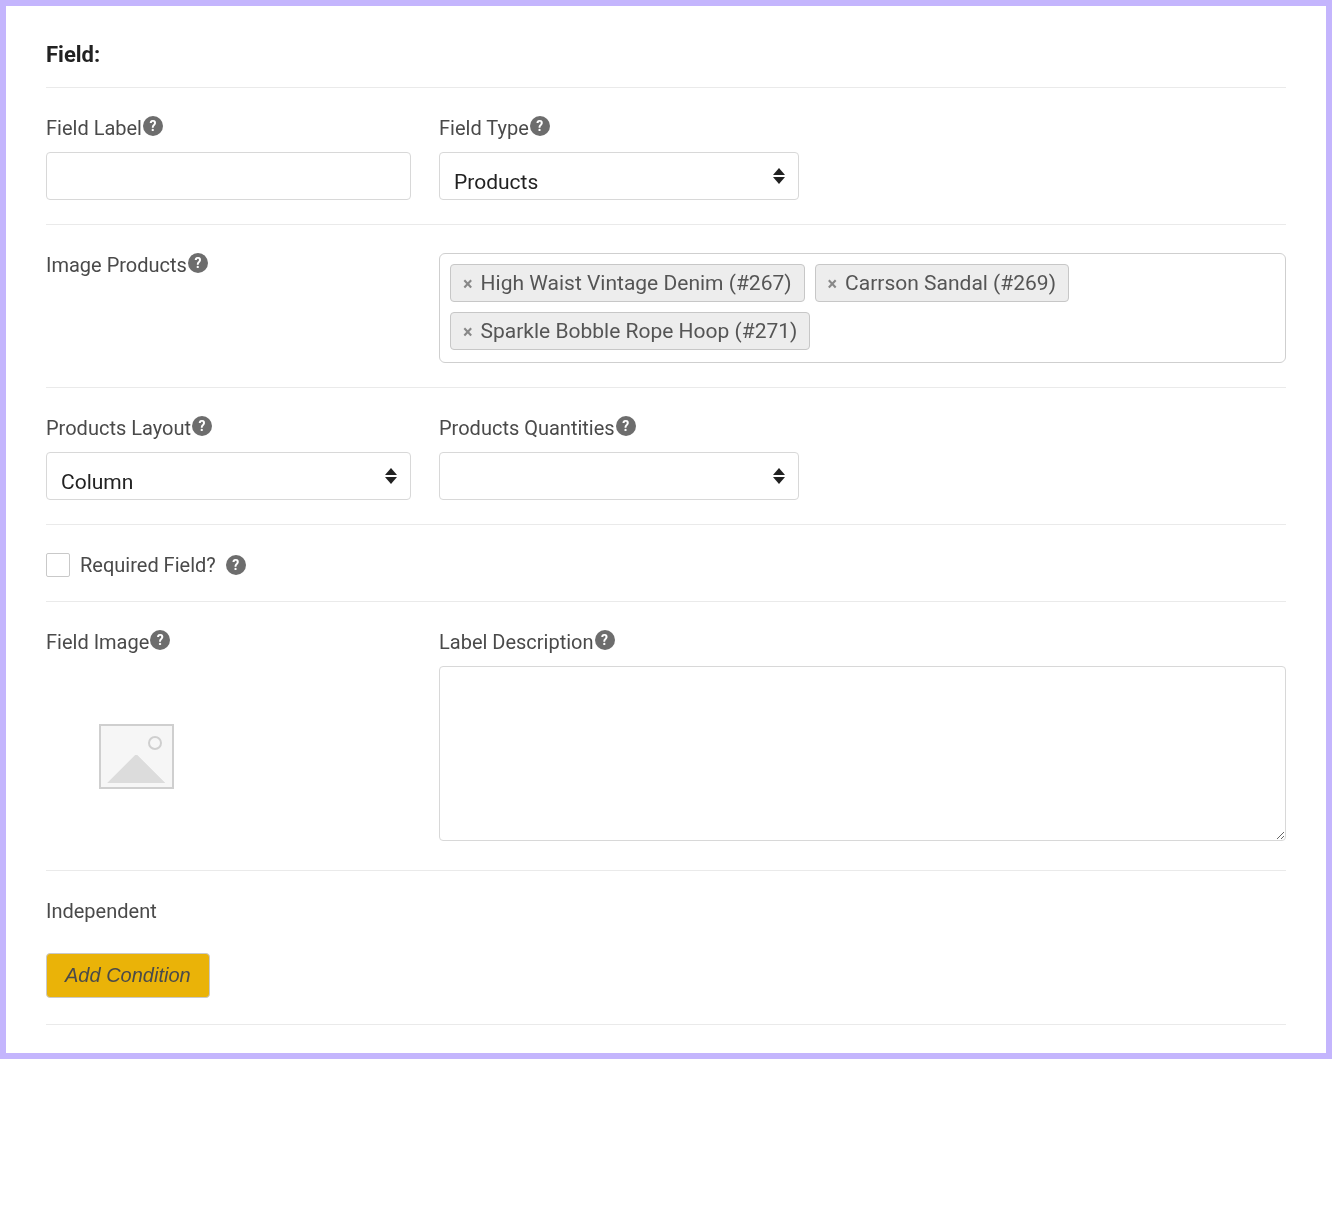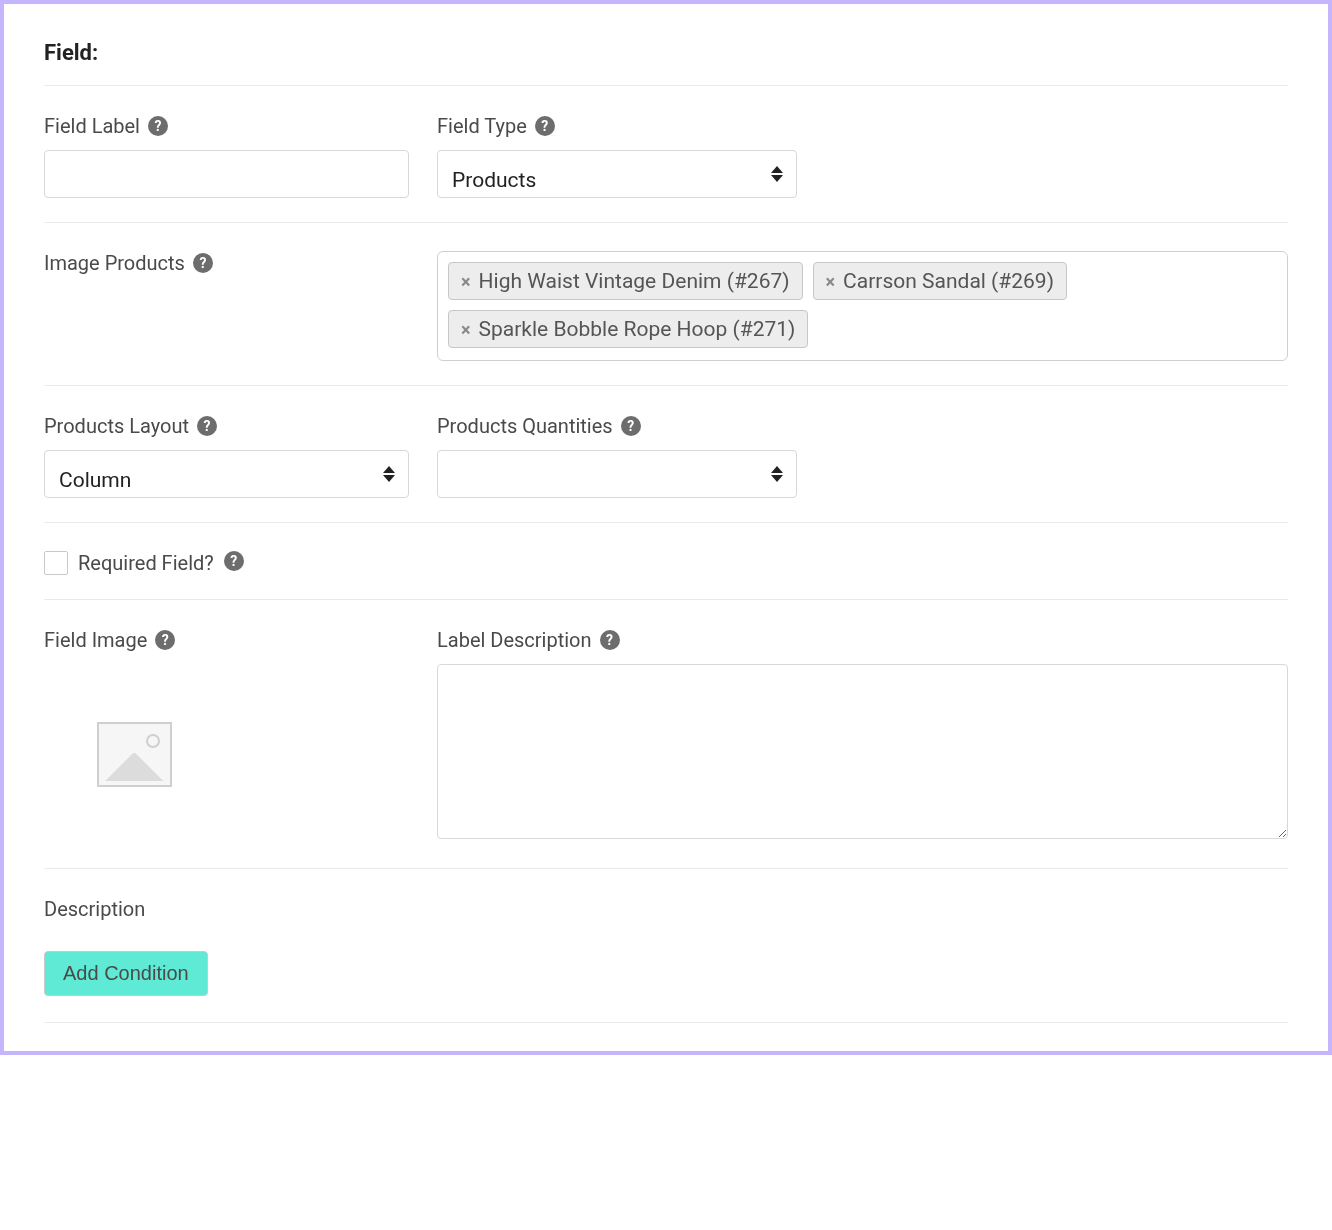--- a/index.html
+++ b/index.html
@@ -6,21 +6,21 @@
   html, body {
     margin: 0;
     padding: 0;
     font-family: -apple-system, BlinkMacSystemFont, "Segoe UI", Roboto, Helvetica, Arial, sans-serif;
     font-size: 18px;
     color: #4a4a4a;
     background: #fff;
   }
   .panel {
     width: 1332px;
-    border: 4px solid #c4b5fd;
+    border: 6px solid #c4b5fd;
     padding: 36px 40px 28px 40px;
     background: #fff;
   }
   h2.title {
     margin: 0 0 20px 0;
     font-size: 22px;
     font-weight: 700;
     color: #222;
   }
   .section-divider {
@@ -41,22 +41,22 @@
     display: flex;
     flex-direction: column;
   }
   .col-right {
     flex: 1;
     display: flex;
     flex-direction: column;
   }
   .label-line {
     display: flex;
-    align-items: center;
-    gap: 8px;
+    align-items: flex-start;
+    gap: 1px;
     margin-bottom: 12px;
     font-size: 20px;
     color: #4a4a4a;
   }
   .txt-input, .select-wrap, .tags-wrap, textarea {
     border: 1px solid #d8d8d8;
     border-radius: 4px;
     background: #fff;
     font-size: 20px;
     color: #222;
@@ -135,20 +135,21 @@
     color: #555;
   }
   .tag .remove {
     color: #888;
     font-weight: 700;
     cursor: pointer;
     font-size: 18px;
   }
   .checkbox-row {
     display: flex;
+    align-items: center;
     gap: 10px;
     padding-bottom: 24px;
     border-bottom: 1px solid #eaeaea;
     margin-bottom: 28px;
   }
   .checkbox {
     width: 24px; height: 24px;
     border: 1px solid #c9c9c9;
     border-radius: 2px;
     background: #fff;
@@ -193,24 +194,25 @@
     height: 175px;
     resize: both;
     padding: 10px;
   }
   .button {
     display: inline-flex;
     align-items: center;
     padding: 10px 18px;
     font-size: 20px;
     color: #4a4a4a;
-    background: #5eead4;
+    background: #eab308;
     border: 1px solid #c9c9c9;
     border-radius: 4px;
     cursor: pointer;
+    font-style: italic;
   }
   .conditions {
     margin-bottom: 26px;
   }
   .conditions .label-line { margin-bottom: 30px; }
   .bottom-divider {
     border: none;
     border-top: 1px solid #eaeaea;
     margin: 26px 0 0 0;
   }
@@ -310,19 +312,19 @@
       <div class="label-line">
         <span>Label Description</span>
         <span class="help-icon">?</span>
       </div>
       <textarea class="desc" style=""></textarea>
     </div>
   </div>
 
   <div class="conditions">
     <div class="label-line">
-      <span>Description</span>
+      <span>Independent</span>
     </div>
     <button class="button">Add Condition</button>
   </div>
   <hr class="bottom-divider">
 
 </div>
 
 </body></html>

